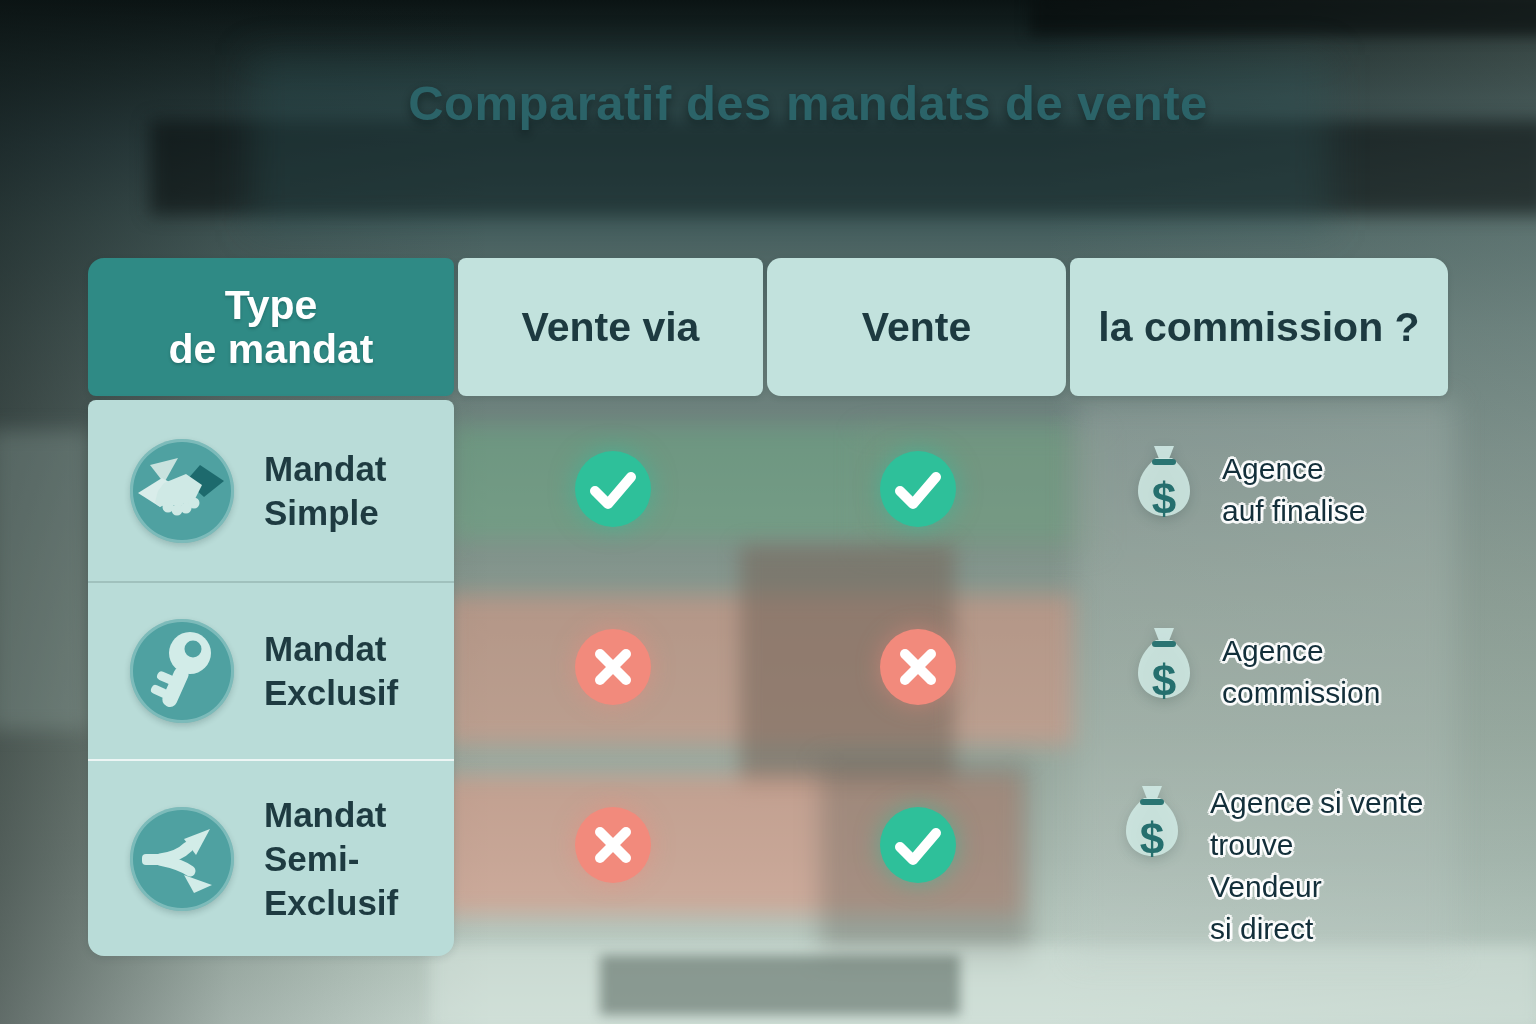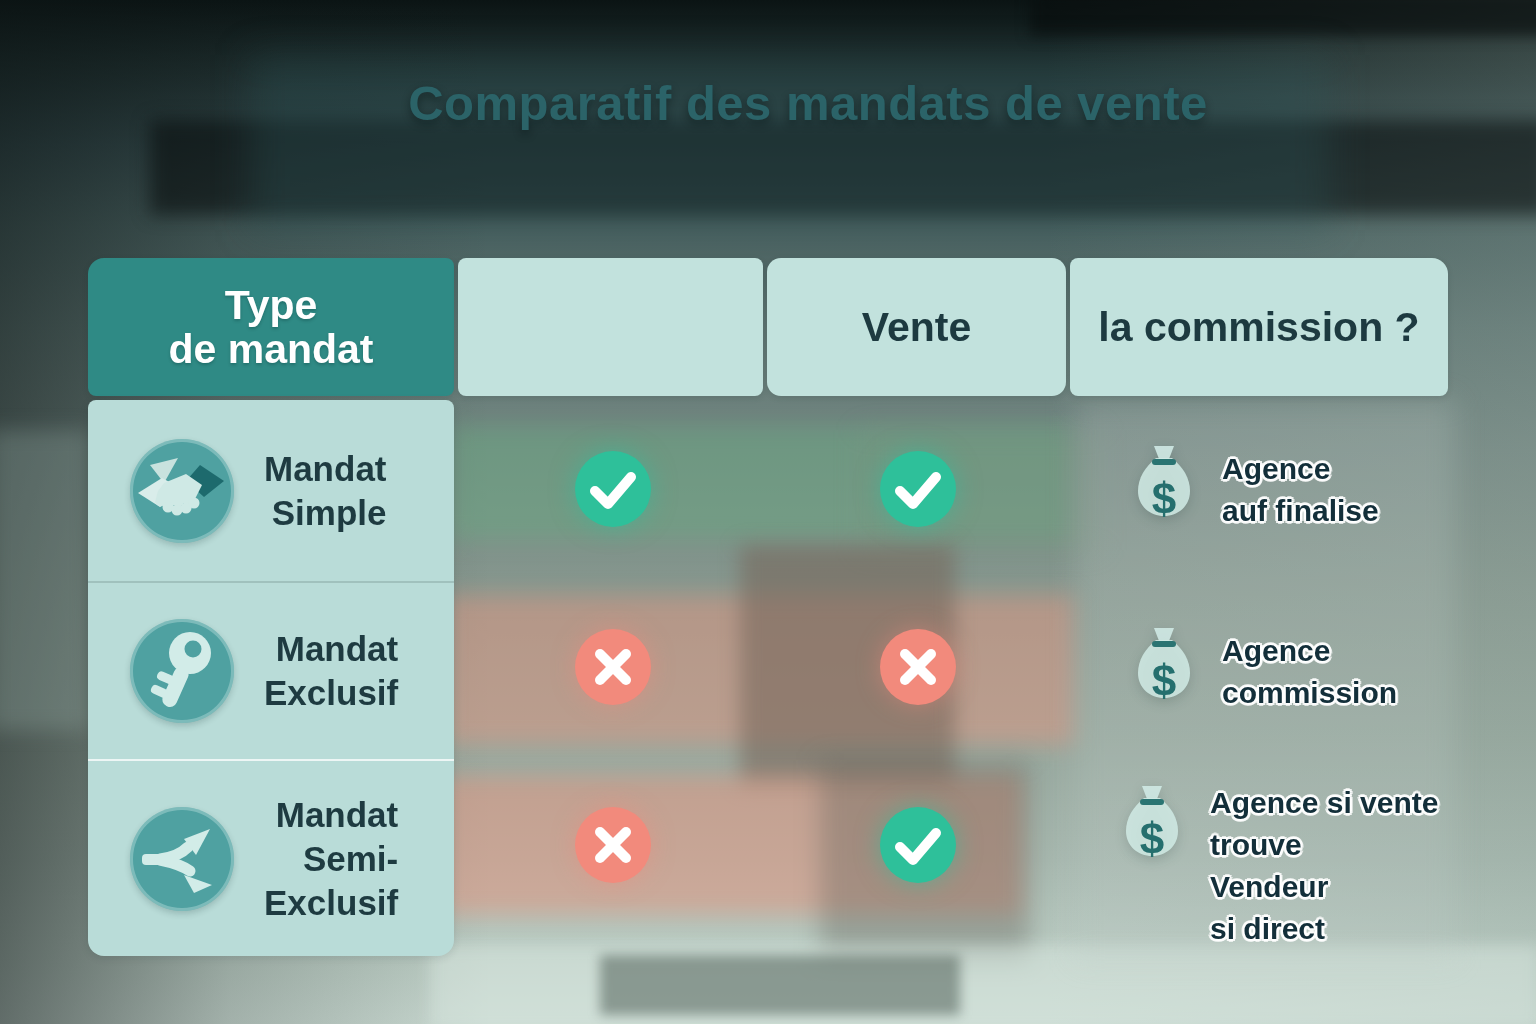--- a/index.html
+++ b/index.html
@@ -44,36 +44,36 @@
   
   .leftcard{position:absolute;left:88px;top:400px;width:366px;height:556px;background:#b9dcd8;
     border-radius:8px 8px 16px 16px;box-shadow:0 2px 8px rgba(20,40,40,.12);}
   .lrow{display:flex;align-items:center;padding-left:42px;box-sizing:border-box;}
   .lr1{height:181px;}
   .lr2{height:178px;border-top:2px solid rgba(130,160,158,.45);}
   .lr3{height:197px;border-top:2px solid rgba(255,255,255,.75);}
   .icirc{width:104px;height:104px;border-radius:50%;background:#4fa1a1;flex:0 0 auto;
     box-shadow:inset 0 0 0 3px rgba(210,236,232,.35),0 3px 6px rgba(20,50,50,.2);}
   .icirc svg{display:block;width:104px;height:104px;}
-  .rlabel{margin-left:30px;font-size:35px;font-weight:600;line-height:44px;color:#1e3b41;text-align:right;}
+  .rlabel{margin-left:30px;font-size:35px;font-weight:600;line-height:44px;color:#1e3b41;}
   .rlabel span{display:block;}
 
   
   .mark{position:absolute;width:76px;height:76px;border-radius:50%;}
   .mark svg{display:none;width:76px;height:76px;}
   .mark.yes{background:#2ec09a;box-shadow:0 0 24px rgba(46,192,154,.55);}
   .mark.no{background:#f28a7c;box-shadow:0 0 24px rgba(242,138,124,.45);}
   .mark.yes .svg-yes{display:block;}
   .mark.no .svg-no{display:block;}
 
   
   .ccell{position:absolute;display:flex;}
   .ccell .bag{flex:0 0 auto;}
   .ccell .bag svg{display:block;width:72px;height:96px;filter:drop-shadow(0 4px 6px rgba(10,40,40,.18));}
-  .ctext{margin-left:22px;font-size:30px;font-weight:700;line-height:42px;color:#132f3a;
+  .ctext{margin-left:22px;font-size:30px;font-weight:400;line-height:42px;color:#132f3a;
     text-shadow:-2px -2px 0 rgba(255,255,255,.85),2px -2px 0 rgba(255,255,255,.85),
       -2px 2px 0 rgba(255,255,255,.85),2px 2px 0 rgba(255,255,255,.85),
       -3px 0 0 rgba(255,255,255,.7),3px 0 0 rgba(255,255,255,.7),
       0 -3px 0 rgba(255,255,255,.7),0 3px 0 rgba(255,255,255,.7);}
   .ctext span{display:block;}
   .cc1{left:1128px;top:442px;align-items:center;}
   .cc2{left:1128px;top:624px;align-items:center;}
   .cc3{left:1116px;top:782px;align-items:flex-start;}
 </style>
 </head>
@@ -97,20 +97,21 @@
 
   <div class="title">
     <span>Comparatif des mandats de vente</span>
   </div>
 
   <div class="hcell hc1">
     <span>Type</span>
     <span>de mandat</span>
   </div>
   <div class="hcell hc2">
+    <span>Vente via</span>
   </div>
   <div class="hcell hc3">
     <span>Vente</span>
   </div>
   <div class="hcell hc4">
     <span>la commission ?</span>
   </div>
 
   <div class="leftcard">
     <div class="lrow lr1">

